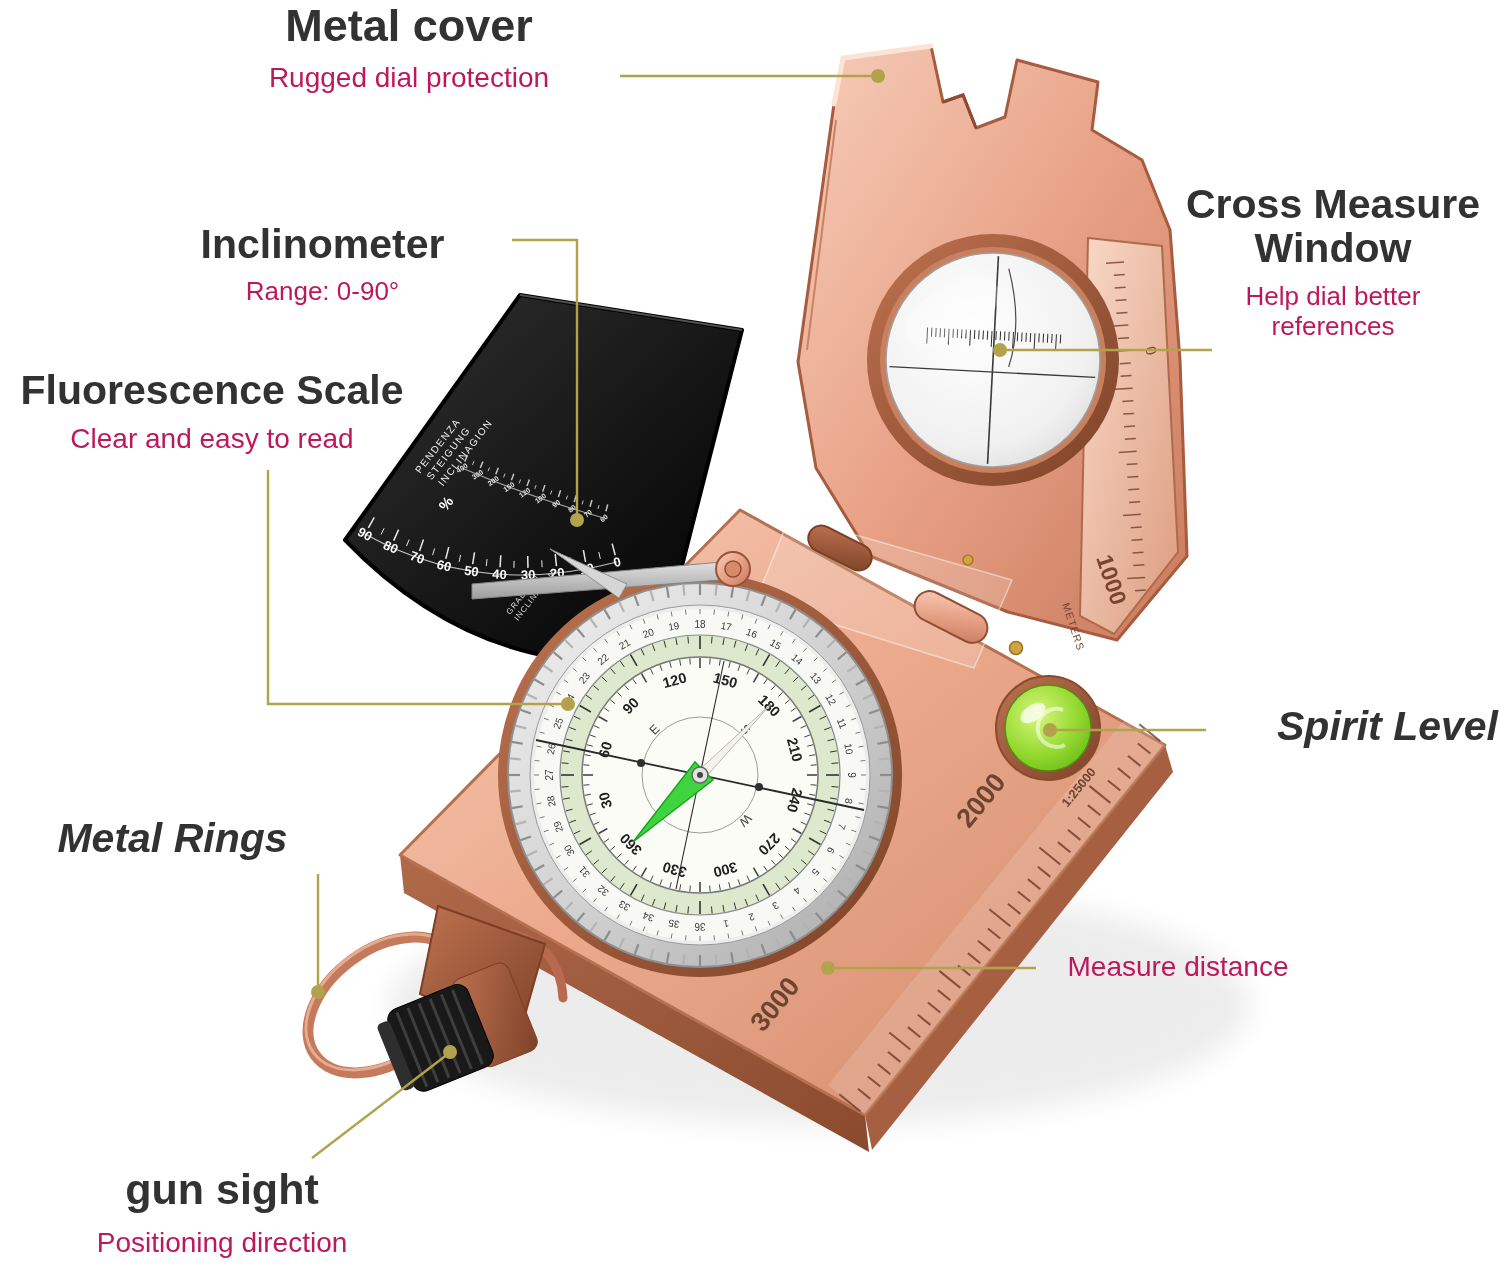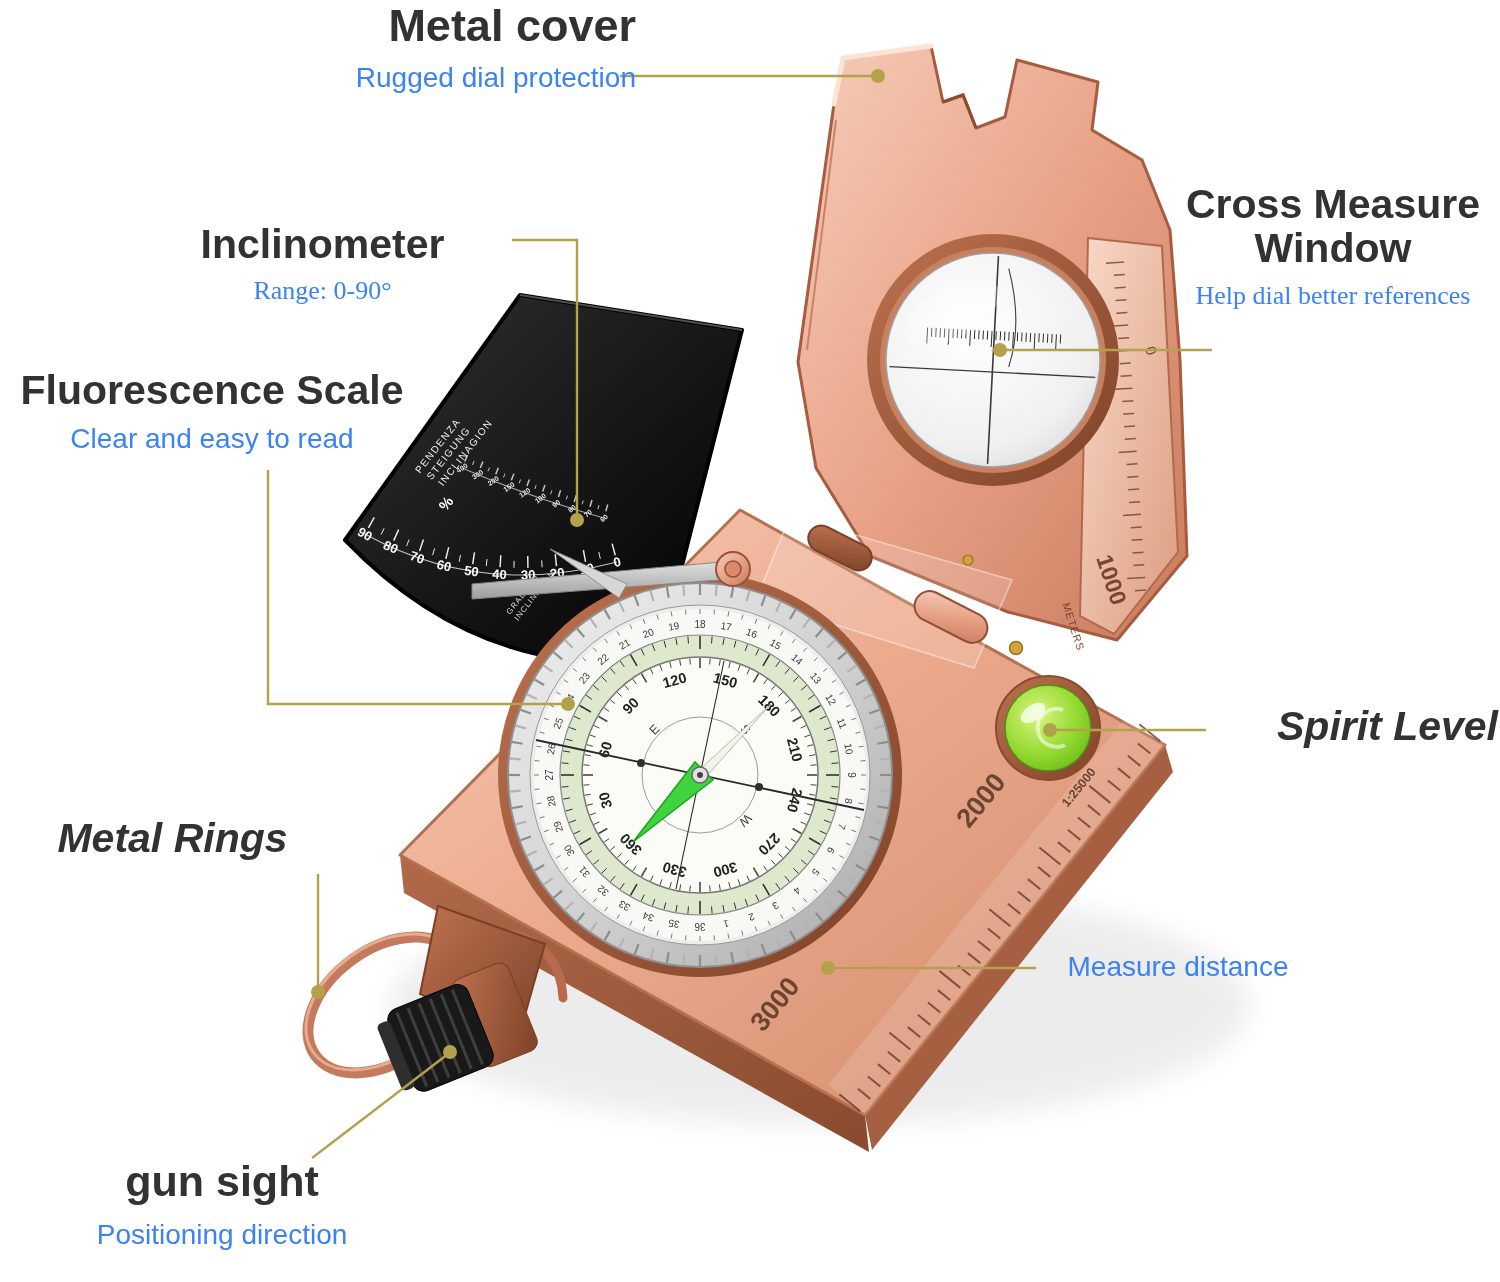--- a/index.html
+++ b/index.html
@@ -2,23 +2,23 @@
 <html><head>
 <meta charset="utf-8">
 <style>
   html,body{margin:0;padding:0;background:#ffffff;}
   body{width:1500px;height:1282px;overflow:hidden;}
   .canvas{position:relative;width:1500px;height:1282px;background:#ffffff;font-family:"Liberation Sans",sans-serif;}
   svg.scene{position:absolute;left:0;top:0;font-family:"Liberation Sans",sans-serif;}
   .ann{position:absolute;text-align:center;z-index:5;}
   .ann-title{font-size:41px;font-weight:700;color:#323232;line-height:1.08;}
   .ann-title.big{font-size:45px;}
-  .ann-title.mid{font-size:43px;}
-  .ann-sub{font-size:28px;color:#3b82f6;margin-top:10px;line-height:1.18;}
-  .ann-sub.small{font-size:26px;font-family:Liberation Serif, serif;}
+  .ann-title.mid{font-size:43px;margin-top:8px;}
+  .ann-sub{font-size:28px;color:#be185d;margin-top:10px;line-height:1.18;}
+  .ann-sub.small{font-size:26px;}
   .ann-sub.narrow{width:280px;margin-left:auto;margin-right:auto;}
 </style>
 </head>
 <body>
 
 <div class="canvas">
 
 <svg class="scene" width="1500" height="1282" viewBox="0 0 1500 1282">
   <defs>
     <linearGradient id="gLid" x1="0" y1="0" x2="1" y2="1">
@@ -706,21 +706,21 @@
     <circle cx="577" cy="520" r="7"></circle>
     <circle cx="568" cy="704" r="7"></circle>
     <circle cx="1000" cy="350" r="7"></circle>
     <circle cx="1050" cy="730" r="7"></circle>
     <circle cx="318" cy="992" r="7"></circle>
     <circle cx="450" cy="1052" r="7"></circle>
     <circle cx="828" cy="968" r="7"></circle>
   </g>
 </svg>
 
-<div class="ann" style="left:216px;top:2px;width:420px;text-align:right;">
+<div class="ann" style="left:199px;top:2px;width:420px;">
   <div class="ann-title big">Metal cover</div>
   <div class="ann-sub">Rugged dial protection</div>
 </div>
 
 <div class="ann" style="left:125px;top:186px;width:395px;margin-top:36px;">
   <div class="ann-title">Inclinometer</div>
   <div class="ann-sub small">Range: 0-90°</div>
 </div>
 
 <div class="ann" style="left:-8px;top:368px;width:440px;">

